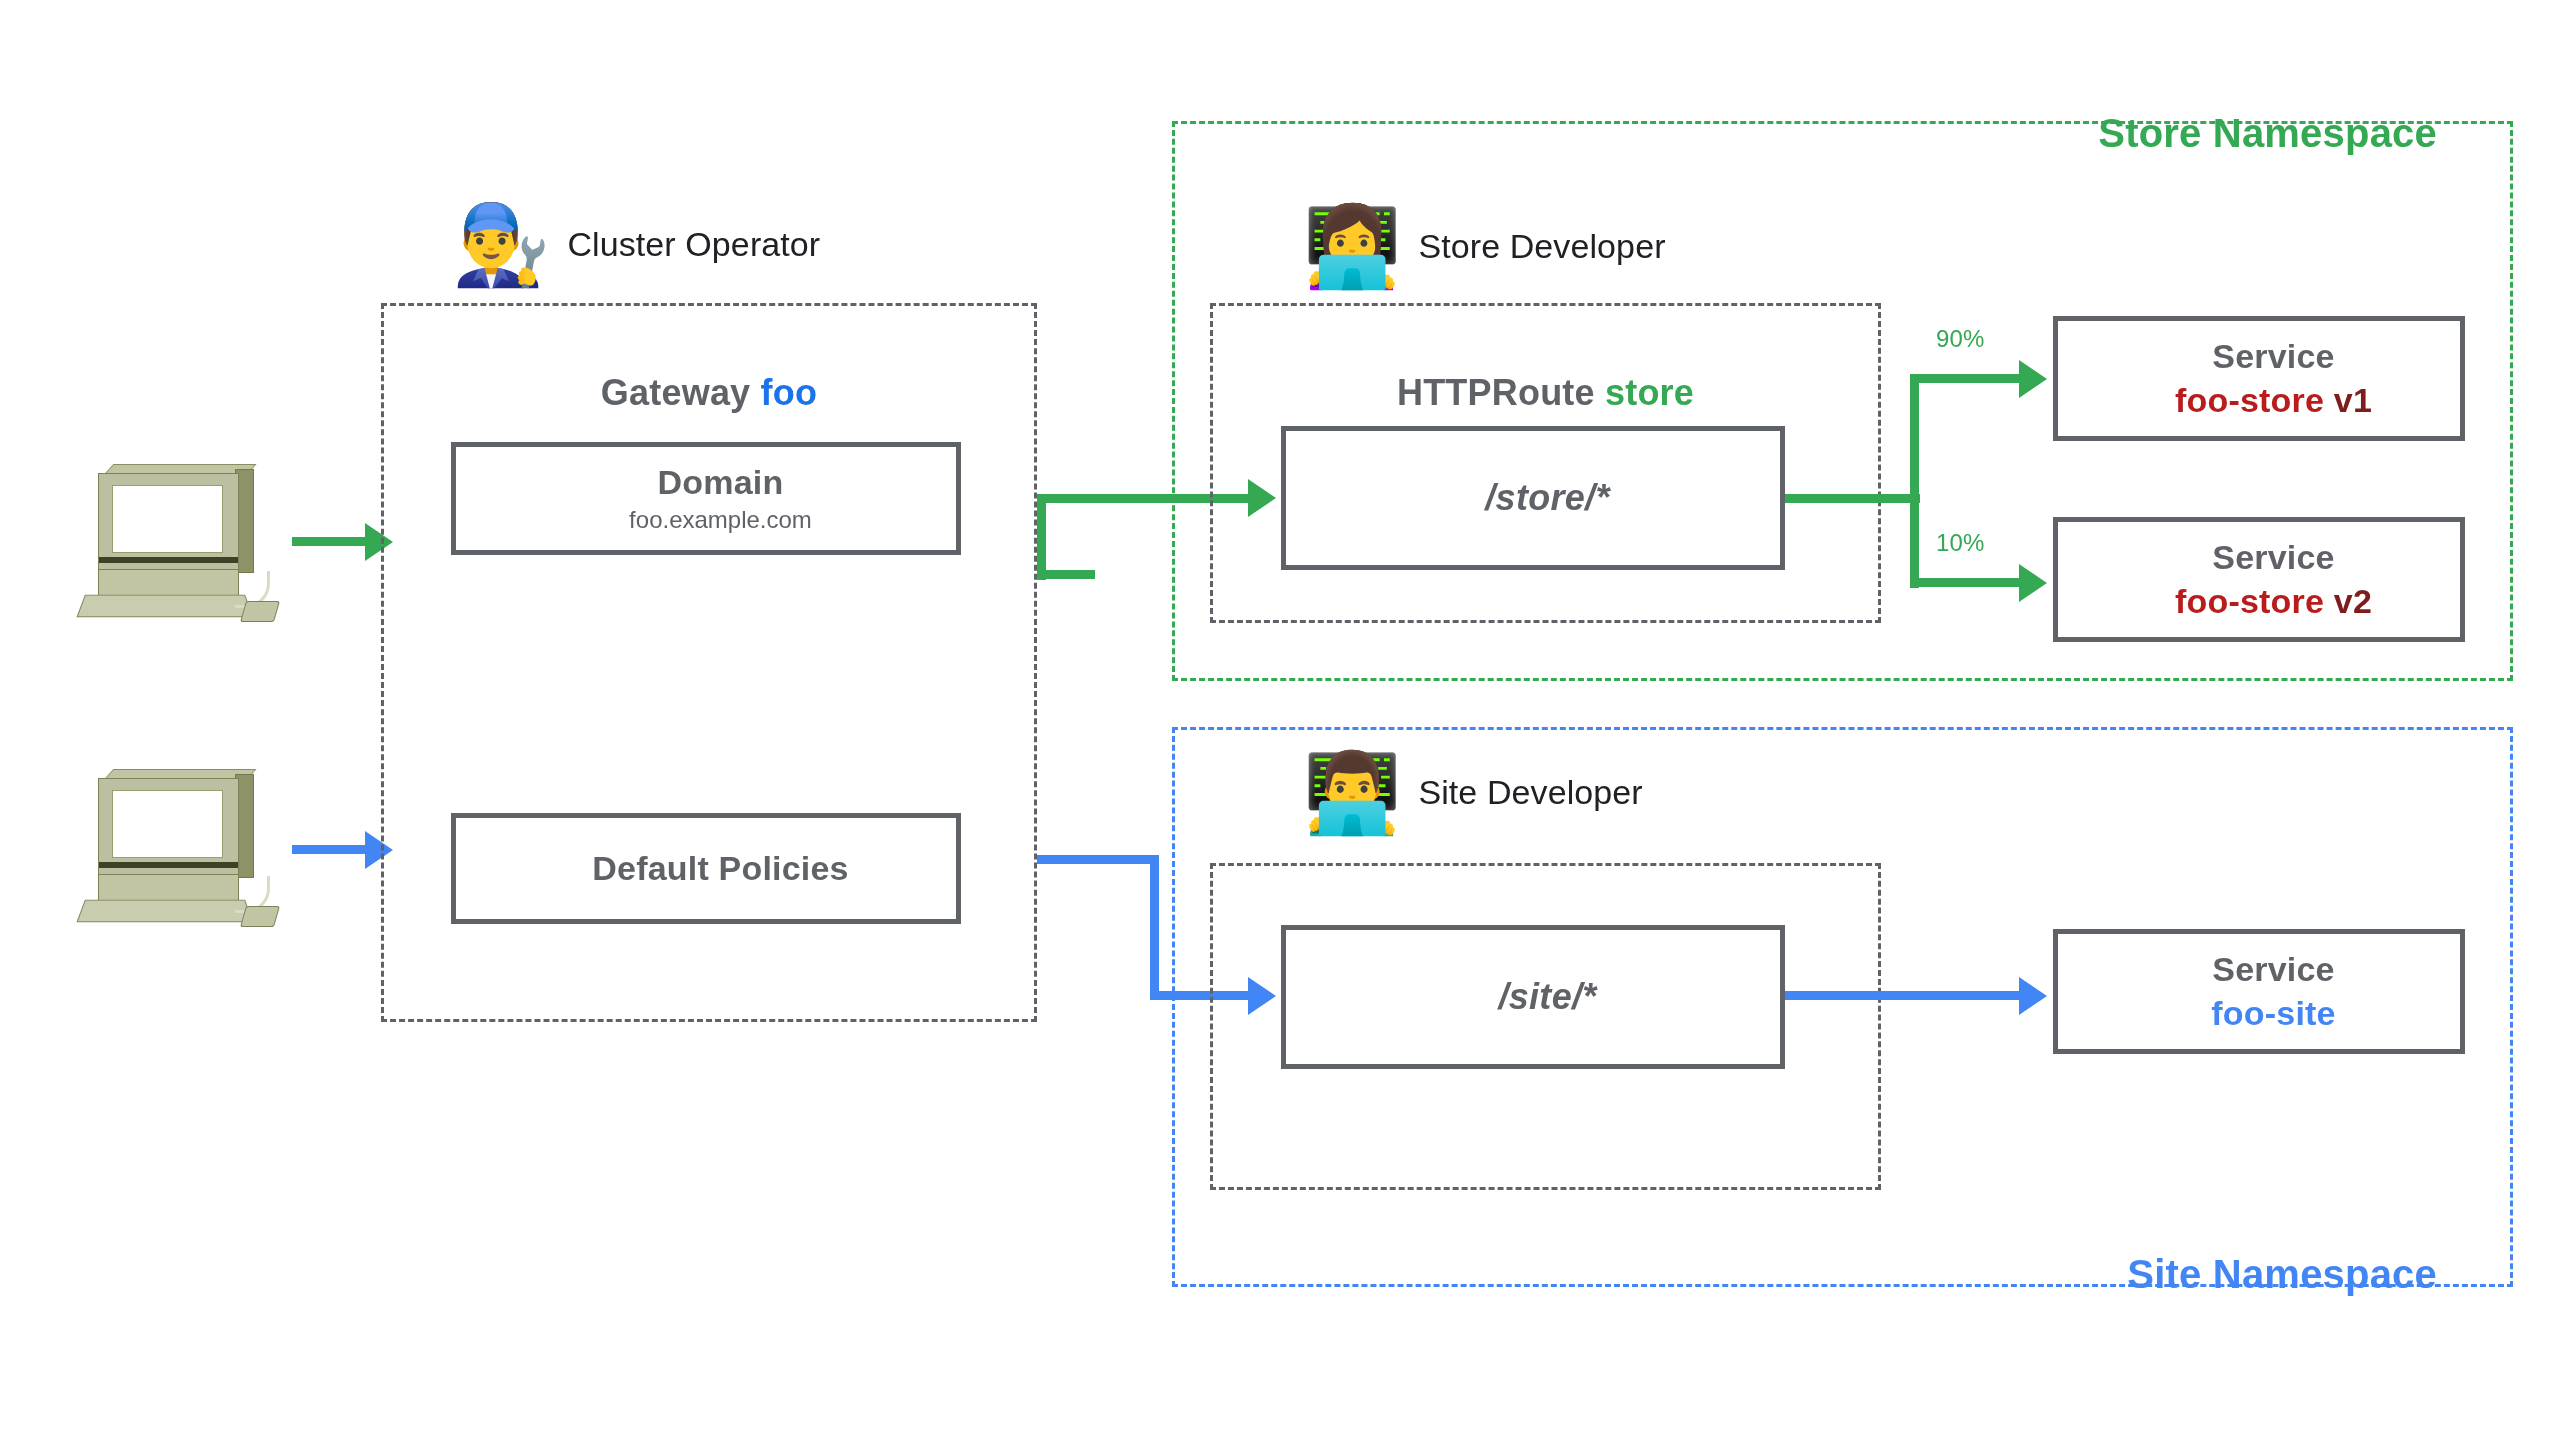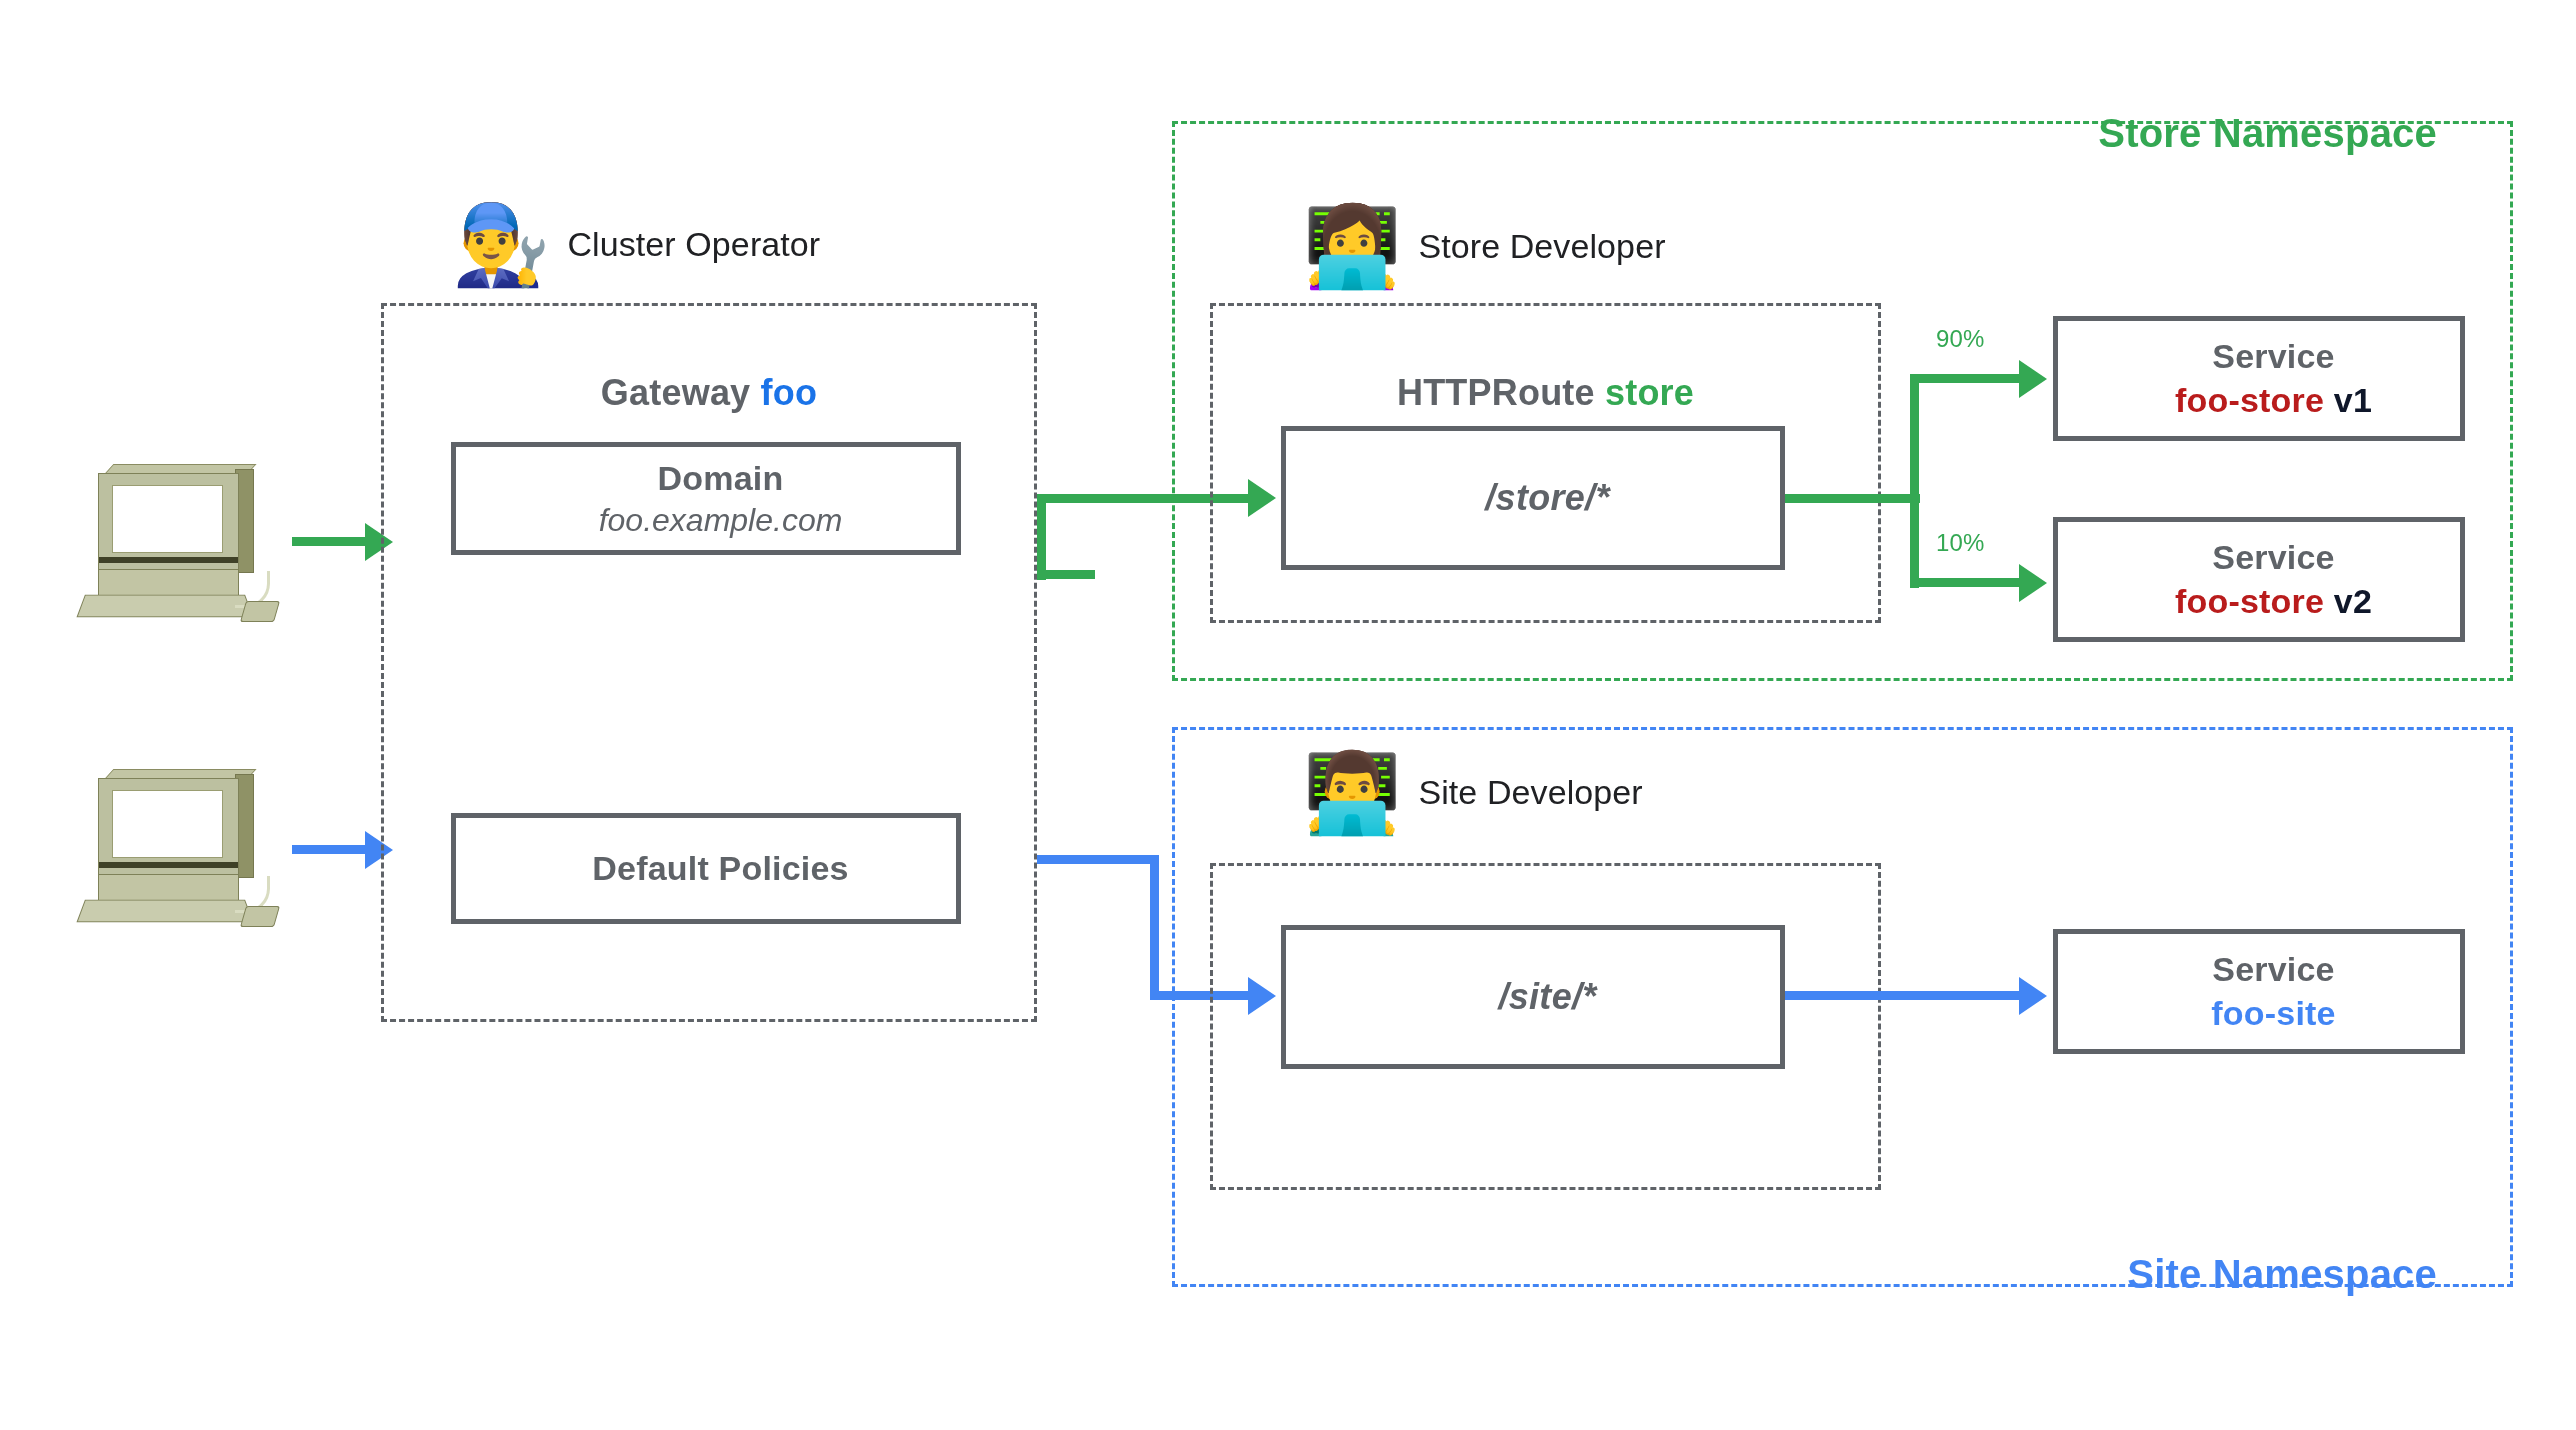--- a/index.html
+++ b/index.html
@@ -64,34 +64,33 @@
     line-height:1.18;
     padding-left:29px;
   }
   .box .line1{
     font-size:34px;
     font-weight:700;
     color:#5f6368;
     letter-spacing:0.2px;
   }
   .box .line2{
-    font-size:32px;
-    font-style:italic;
+    font-size:24px;
     color:#5f6368;
     margin-top:3.8px;
   }
   .box .svcname{
     font-size:34px;
     font-weight:700;
     margin-top:3.8px;
     letter-spacing:0.2px;
   }
   .svcname .nm-green{color:#b91c1c;}
   .svcname .nm-blue{color:#4285f4;}
-  .svcname .ver{color:#0f172a;text-align:center;}
+  .svcname .ver{color:#7f1d1d;text-align:center;}
 
   .box-domain{left:451px; top:442px; width:510px; height:113px;}
   .box-tls{left:451px; top:627px; width:510px; height:111px;}
   .box-policies{left:451px; top:813px; width:510px; height:111px;}
   .box-store-path{left:1281px; top:426px; width:504px; height:144px;}
   .box-site-path{left:1281px; top:925px; width:504px; height:144px;}
   .box-svc-v1{left:2053px; top:316px; width:412px; height:125px;}
   .box-svc-v2{left:2053px; top:517px; width:412px; height:125px;}
   .box-svc-site{left:2053px; top:929px; width:412px; height:125px;}
 

